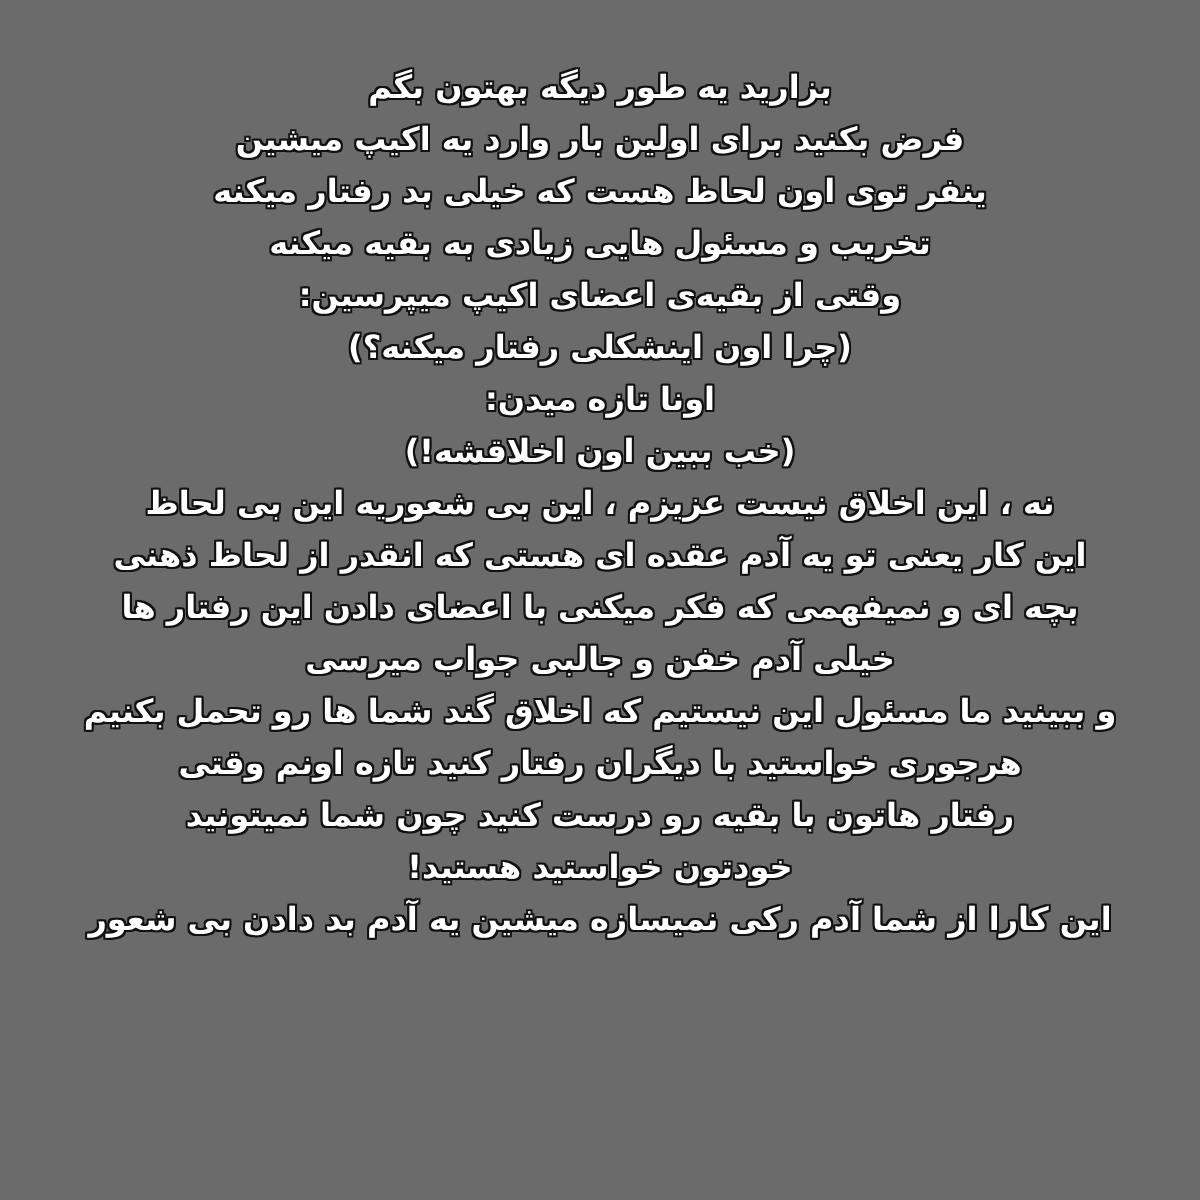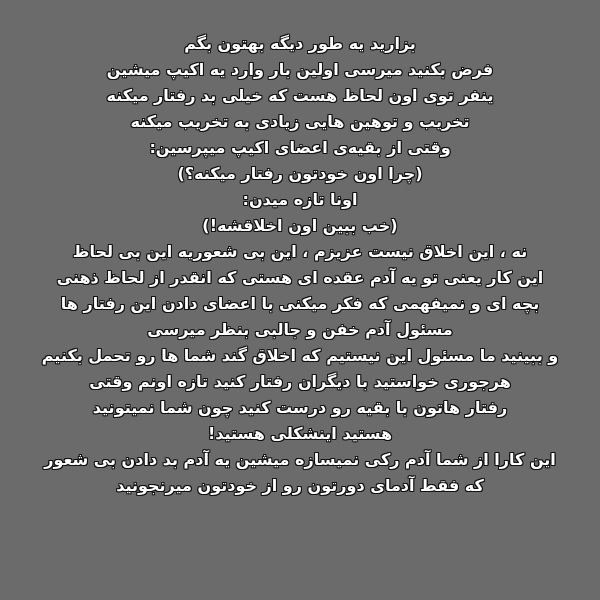--- a/index.html
+++ b/index.html
@@ -43,31 +43,30 @@
          1px  0   0 #111,
         -1px  0   0 #111;
     }
   </style>
 </head>
 <body>
 
 <div class="canvas">
   <div class="text-block">
     <span class="line">بزارید یه طور دیگه بهتون بگم</span>
-    <span class="line">فرض بکنید میرسی اولین بار وارد یه اکیپ میشین</span>
+    <span class="line">فرض بکنید برای اولین بار وارد یه اکیپ میشین</span>
     <span class="line">ینفر توی اون لحاظ هست که خیلی بد رفتار میکنه</span>
-    <span class="line">تخریب و توهین هایی زیادی به تخریب میکنه</span>
+    <span class="line">تخریب و مسئول هایی زیادی به بقیه میکنه</span>
     <span class="line">وقتی از بقیه‌ی اعضای اکیپ میپرسین:</span>
-    <span class="line">(چرا اون خودتون رفتار میکنه؟)</span>
+    <span class="line">(چرا اون اینشکلی رفتار میکنه؟)</span>
     <span class="line">اونا تازه میدن:</span>
     <span class="line">(خب ببین اون اخلاقشه!)</span>
     <span class="line">نه ، این اخلاق نیست عزیزم ، این بی شعوریه این بی لحاظ</span>
     <span class="line">این کار یعنی تو یه آدم عقده ای هستی که انقدر از لحاظ ذهنی</span>
     <span class="line">بچه ای و نمیفهمی که فکر میکنی با اعضای دادن این رفتار ها</span>
-    <span class="line">مسئول آدم خفن و جالبی بنظر میرسی</span>
+    <span class="line">خیلی آدم خفن و جالبی جواب میرسی</span>
     <span class="line">و ببینید ما مسئول این نیستیم که اخلاق گند شما ها رو تحمل بکنیم</span>
     <span class="line">هرجوری خواستید با دیگران رفتار کنید تازه اونم وقتی</span>
     <span class="line">رفتار هاتون با بقیه رو درست کنید چون شما نمیتونید</span>
-    <span class="line">هستید اینشکلی هستید!</span>
+    <span class="line">خودتون خواستید هستید!</span>
     <span class="line">این کارا از شما آدم رکی نمیسازه میشین یه آدم بد دادن بی شعور</span>
-    <span class="line">که فقط آدمای دورتون رو از خودتون میرنجونید</span>
   </div>
 </div>
 
 </body></html>

